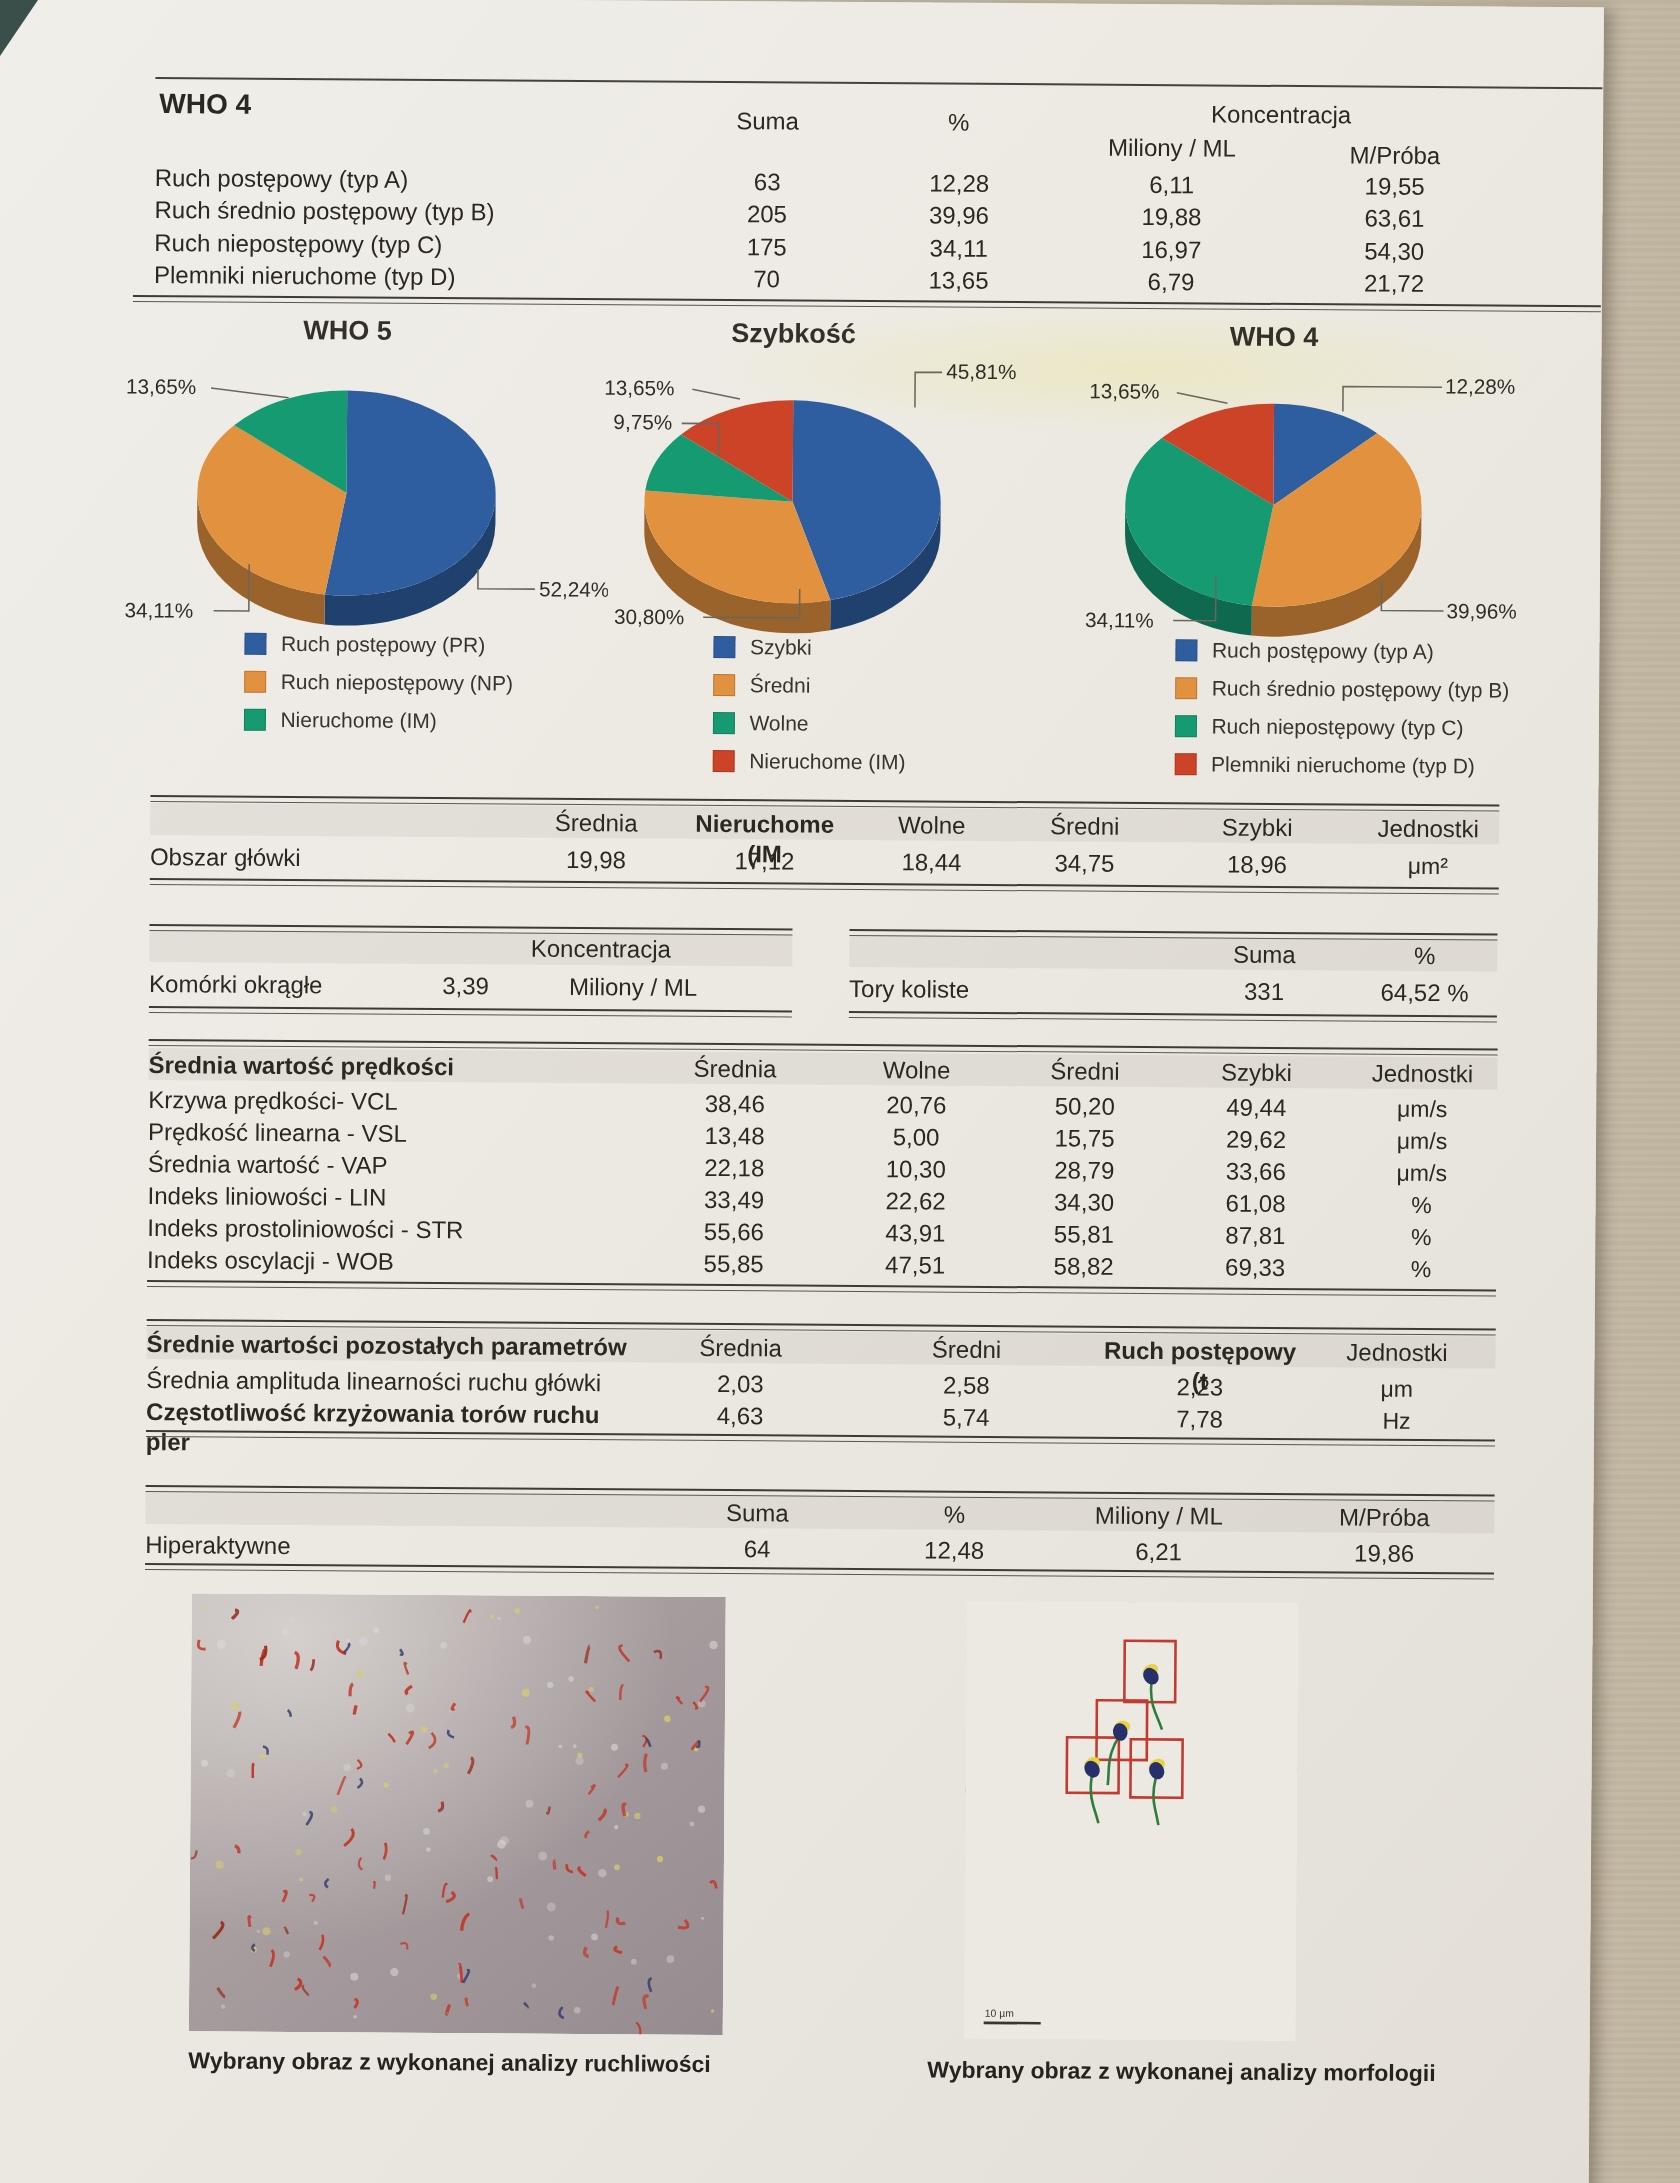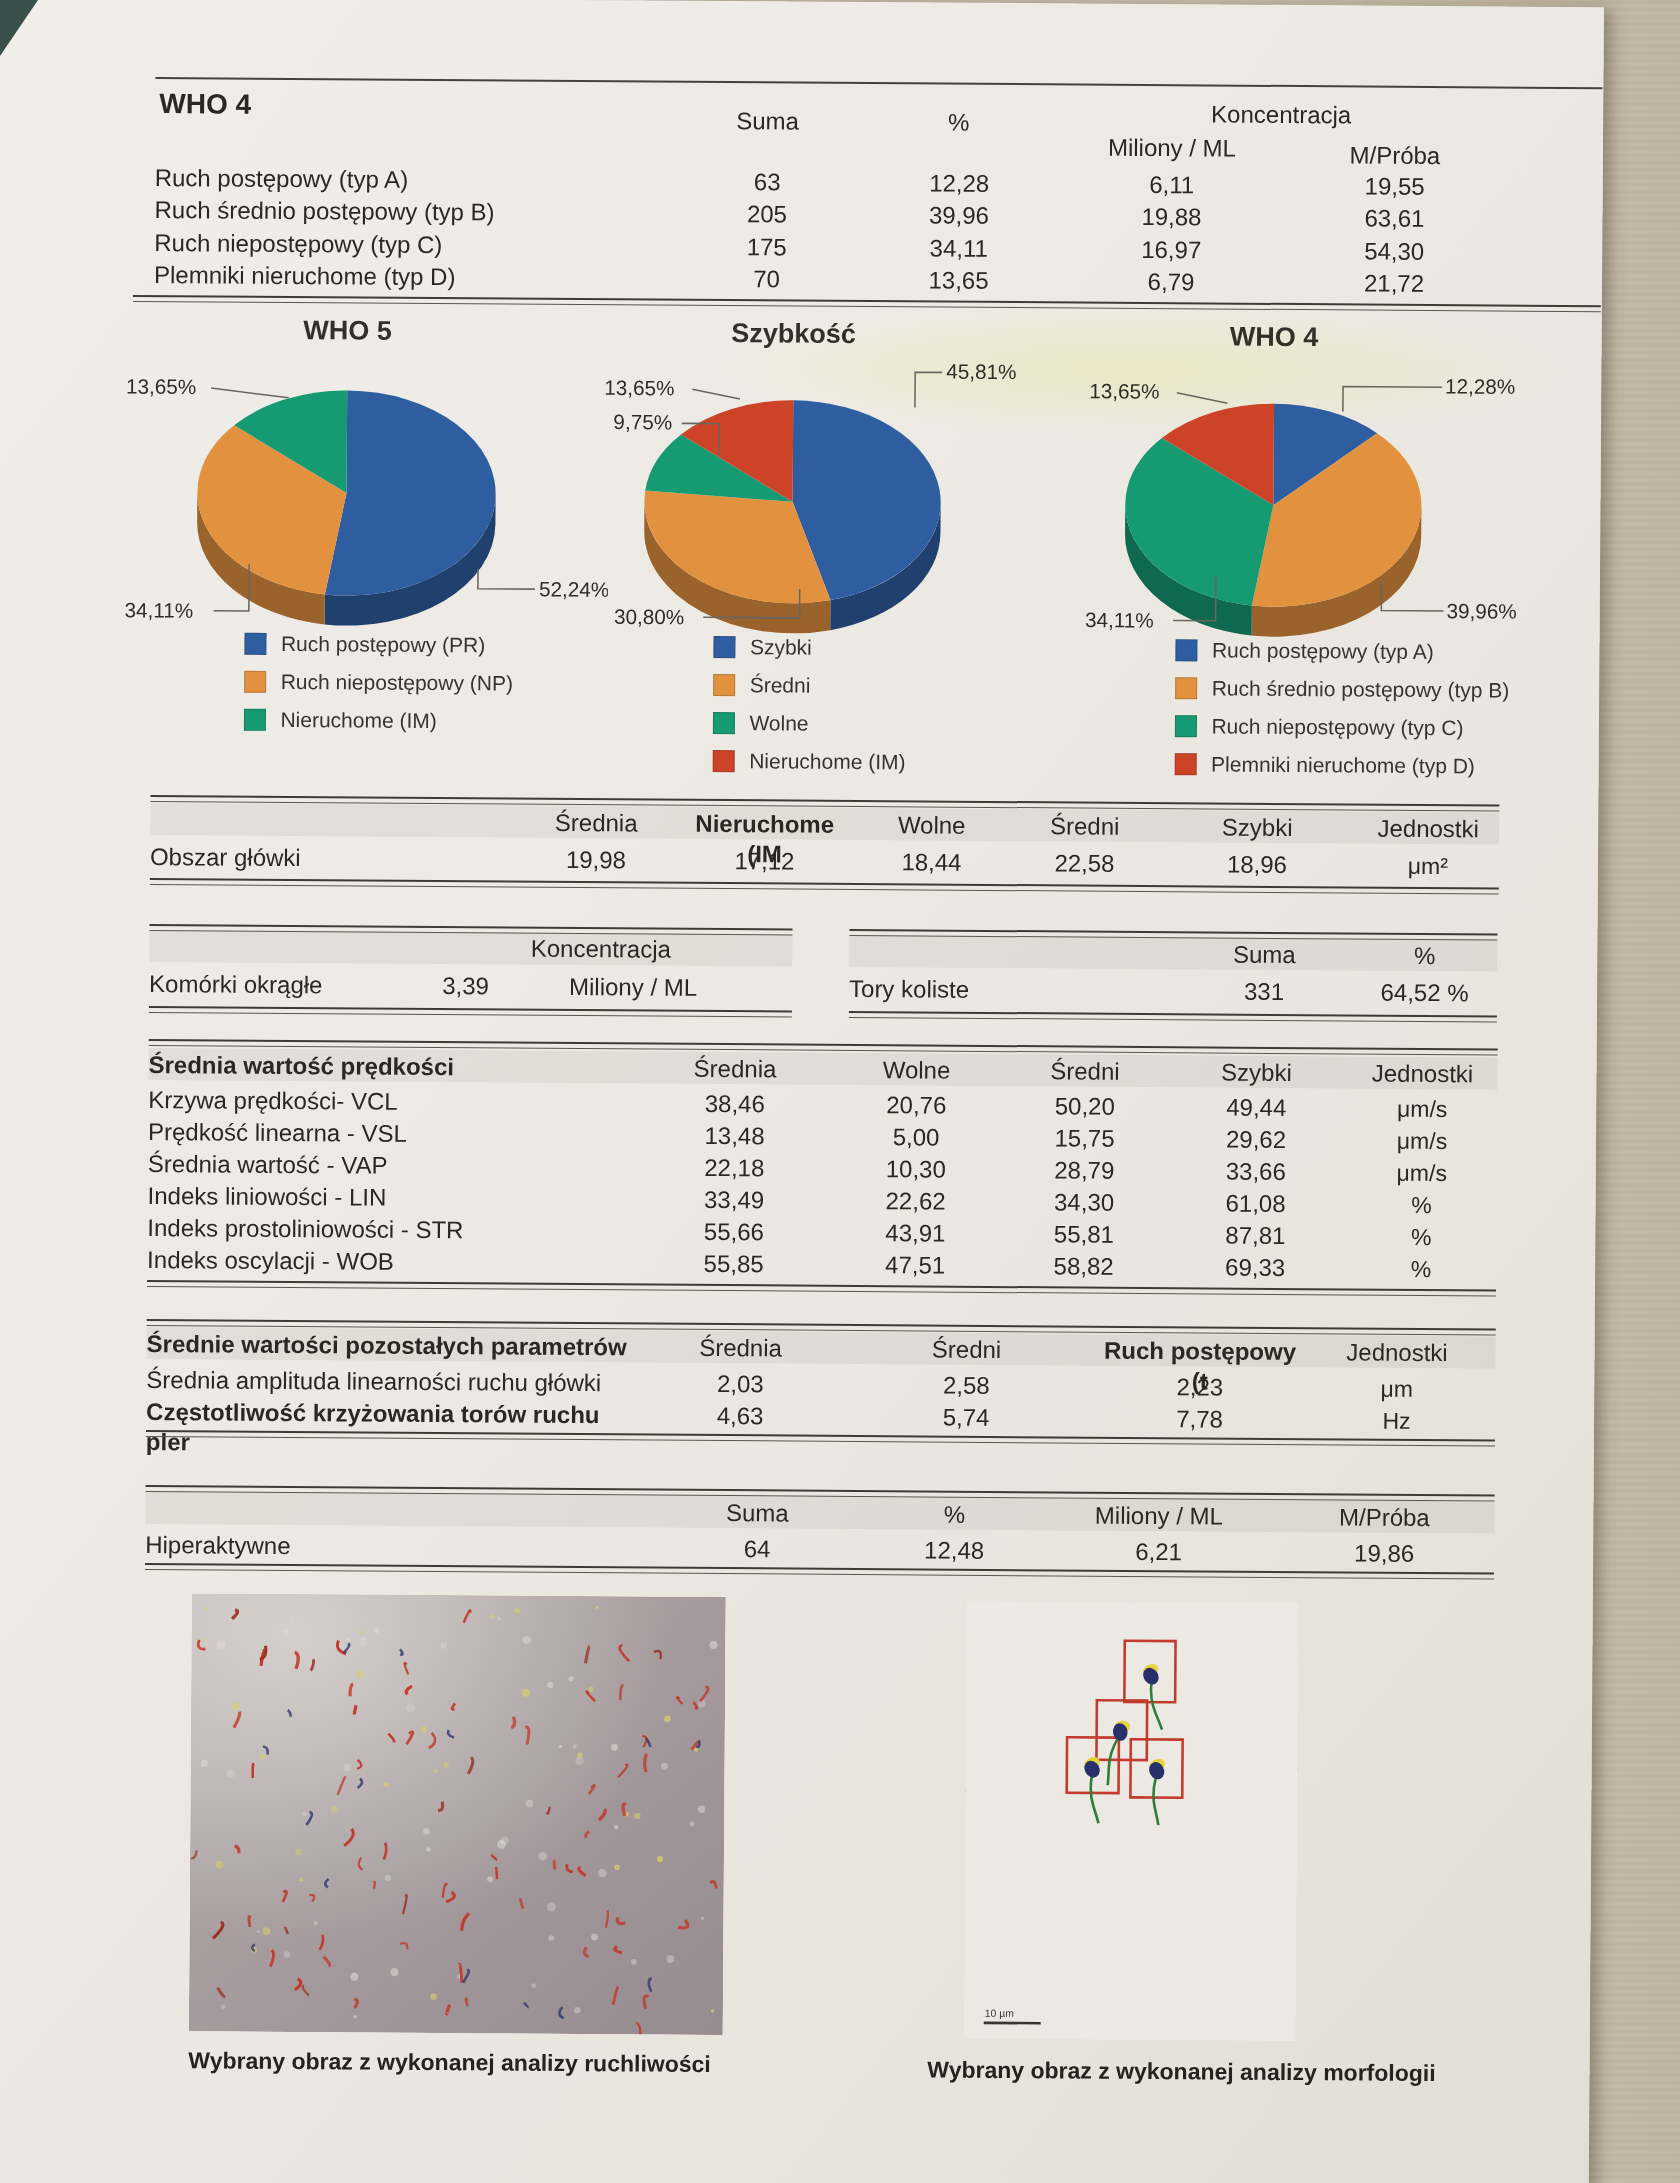--- a/index.html
+++ b/index.html
@@ -204,21 +204,21 @@
       <div class="c">Wolne</div>
       <div class="c">Średni</div>
       <div class="c">Szybki</div>
       <div class="c">Jednostki</div>
     </div>
     <div class="row g2" style="top:47px">
       <div class="l">Obszar główki</div>
       <div class="c">19,98</div>
       <div class="c">17,12</div>
       <div class="c">18,44</div>
-      <div class="c">22,58</div>
+      <div class="c">34,75</div>
       <div class="c">18,96</div>
       <div class="c u">μm²</div>
     </div>
     <div class="dbl" style="left:0;top:83px;width:1349px"></div>
   </div>
 
   <div class="blk" style="left:156px;top:927px;width:643px;height:88px">
     <div class="dbl" style="left:0;top:0;width:643px"></div>
     <div class="band" style="top:6.2px"></div>
     <div class="hdr" style="left:270px;top:8.3px;width:363px">Koncentracja</div>

